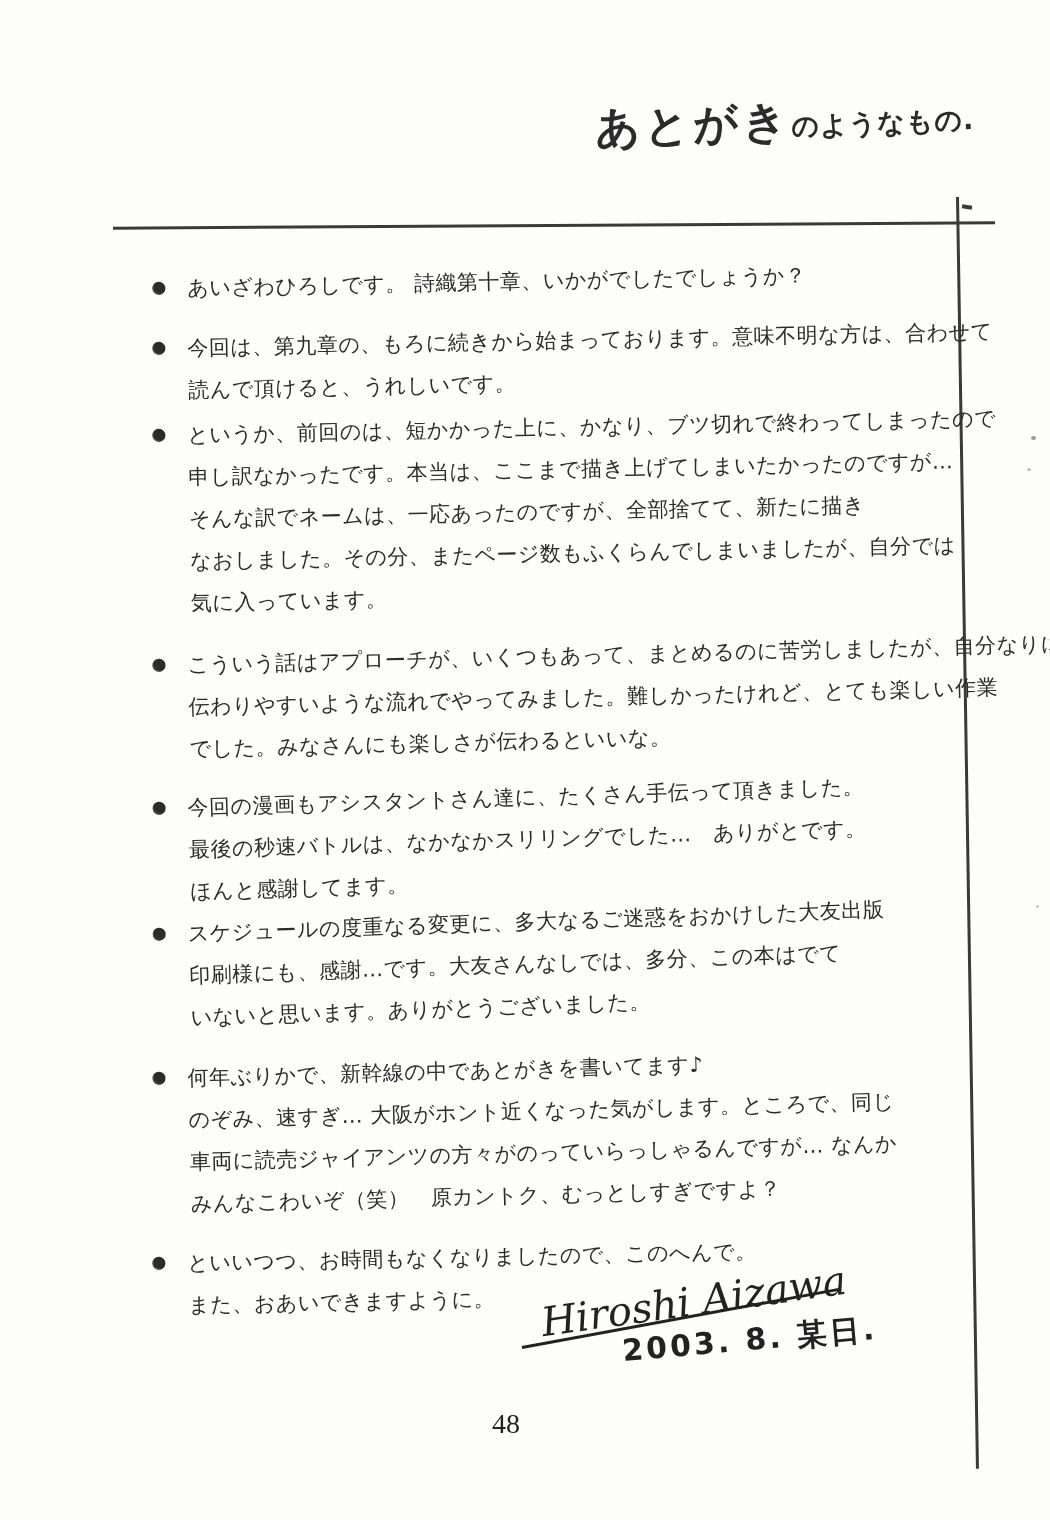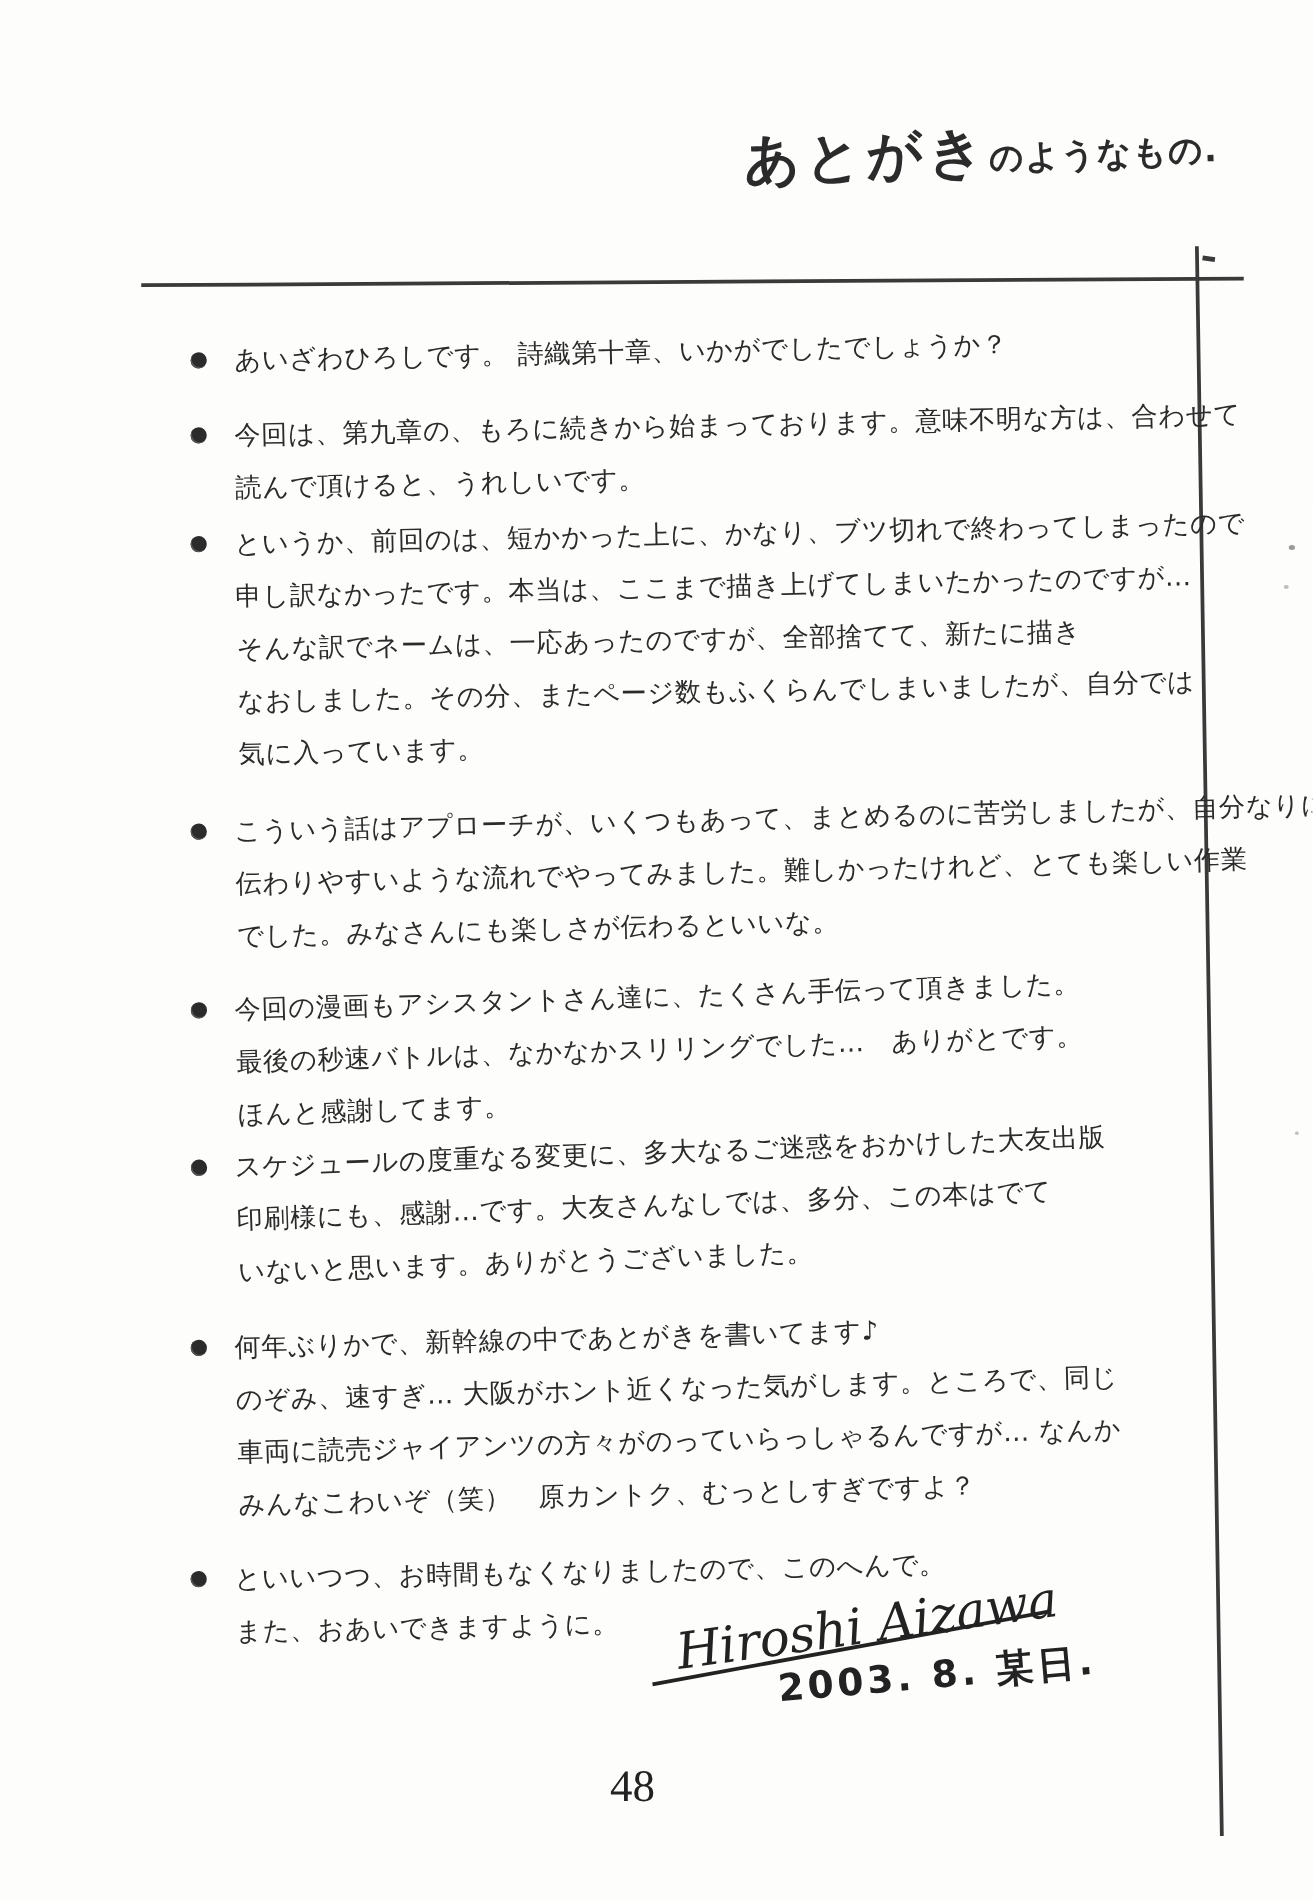--- a/index.html
+++ b/index.html
@@ -139,21 +139,21 @@
     color: #222;
   }
   
   .page-number {
     position: absolute;
     left: 0;
     top: 1408px;
     width: 1012px;
     text-align: center;
     font-family: "Liberation Serif", serif;
-    font-size: 36px;
+    font-size: 28px;
     color: #222;
   }
   
   .speck {
     position: absolute;
     border-radius: 50%;
     background: #9a9a9a;
   }
   .speck-1 { left: 1031px; top: 436px; width: 5px; height: 4px; }
   .speck-2 { left: 1027px; top: 468px; width: 4px; height: 3px; background:#bdbdbd; }

